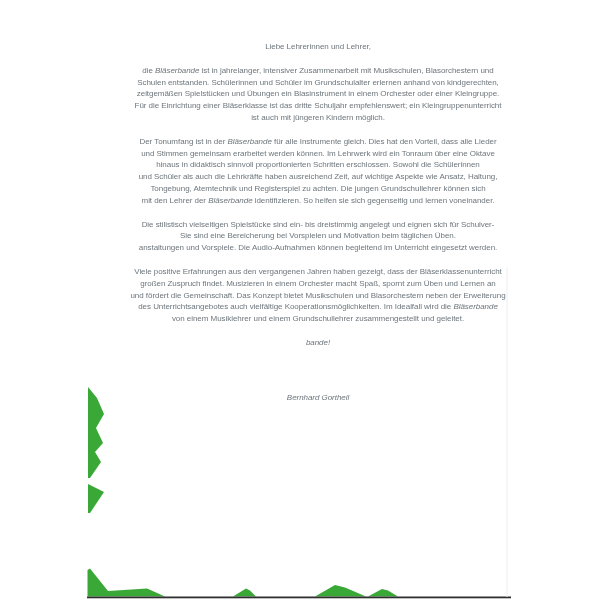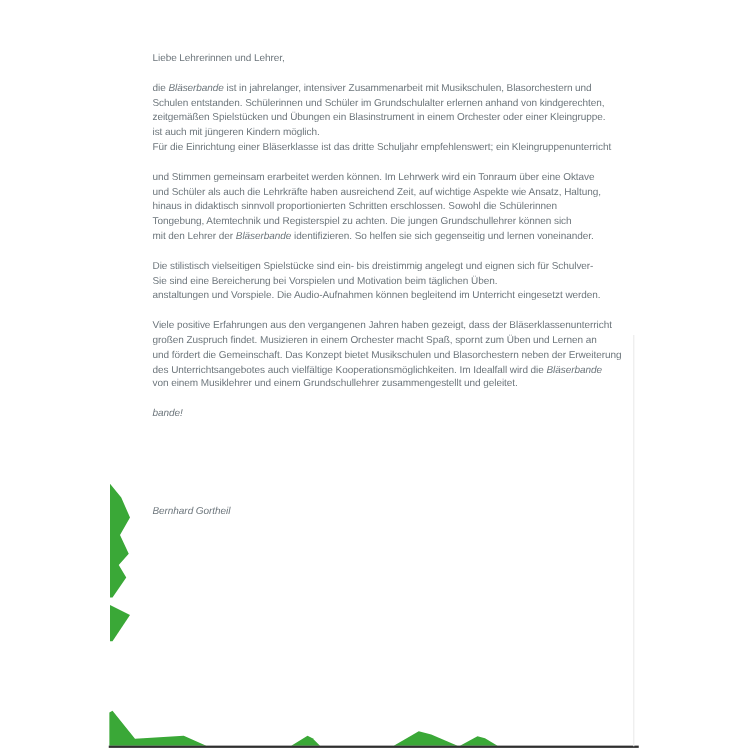--- a/index.html
+++ b/index.html
@@ -20,32 +20,33 @@
   }
   .letter-body {
     position: absolute;
     left: 122px;
     top: 41px;
     width: 392px;
     color: var(--text-gray, #6d767c);
     font-size: 8px;
     line-height: 11.8px;
     letter-spacing: -0.05px;
+    text-align: center;
   }
   .para + .para {
     margin-top: 12px;
   }
   .line {
     white-space: nowrap;
   }
   .it {
     font-style: italic;
   }
   .signature {
-    margin-top: 66px;
+    margin-top: 43px;
     font-style: italic;
   }
   svg.deco-layer {
     position: absolute;
     inset: 0;
     width: 600px;
     height: 600px;
     pointer-events: none;
   }
   .deco { color: var(--accent-green, #3aa837); }
@@ -58,27 +59,28 @@
 <div class="page">
 
   <div class="letter-body">
     <div class="para">
         <div class="line"><span>Liebe Lehrerinnen und Lehrer,</span></div>
       </div>
     <div class="para">
         <div class="line"><span>die </span><span class="it">Bläserbande</span><span> ist in jahrelanger, intensiver Zusammenarbeit mit Musikschulen, Blasorchestern und</span></div>
         <div class="line"><span>Schulen entstanden. Schülerinnen und Schüler im Grundschulalter erlernen anhand von kindgerechten,</span></div>
         <div class="line"><span>zeitgemäßen Spielstücken und Übungen ein Blasinstrument in einem Orchester oder einer Kleingruppe.</span></div>
+        <div class="line"><span>Für die Einrichtung einer Bläserklasse ist das dritte Schuljahr empfehlenswert; ein Kleingruppenunterricht</span></div>
         <div class="line"><span>ist auch mit jüngeren Kindern möglich.</span></div>
-        <div class="line"><span>Für die Einrichtung einer Bläserklasse ist das dritte Schuljahr empfehlenswert; ein Kleingruppenunterricht</span></div>
       </div>
     <div class="para">
+        <div class="line"><span>Der Tonumfang ist in der </span><span class="it">Bläserbande</span><span> für alle Instrumente gleich. Dies hat den Vorteil, dass alle Lieder</span></div>
         <div class="line"><span>und Stimmen gemeinsam erarbeitet werden können. Im Lehrwerk wird ein Tonraum über eine Oktave</span></div>
+        <div class="line"><span>hinaus in didaktisch sinnvoll proportionierten Schritten erschlossen. Sowohl die Schülerinnen</span></div>
         <div class="line"><span>und Schüler als auch die Lehrkräfte haben ausreichend Zeit, auf wichtige Aspekte wie Ansatz, Haltung,</span></div>
-        <div class="line"><span>hinaus in didaktisch sinnvoll proportionierten Schritten erschlossen. Sowohl die Schülerinnen</span></div>
         <div class="line"><span>Tongebung, Atemtechnik und Registerspiel zu achten. Die jungen Grundschullehrer können sich</span></div>
         <div class="line"><span>mit den Lehrer der </span><span class="it">Bläserbande</span><span> identifizieren. So helfen sie sich gegenseitig und lernen voneinander.</span></div>
       </div>
     <div class="para">
         <div class="line"><span>Die stilistisch vielseitigen Spielstücke sind ein- bis dreistimmig angelegt und eignen sich für Schulver-</span></div>
         <div class="line"><span>Sie sind eine Bereicherung bei Vorspielen und Motivation beim täglichen Üben.</span></div>
         <div class="line"><span>anstaltungen und Vorspiele. Die Audio-Aufnahmen können begleitend im Unterricht eingesetzt werden.</span></div>
       </div>
     <div class="para">
         <div class="line"><span>Viele positive Erfahrungen aus den vergangenen Jahren haben gezeigt, dass der Bläserklassenunterricht</span></div>

